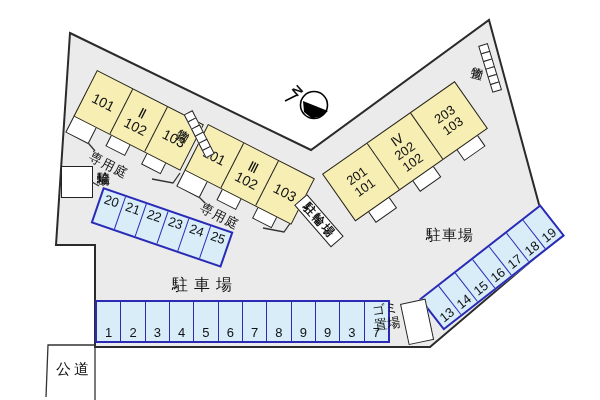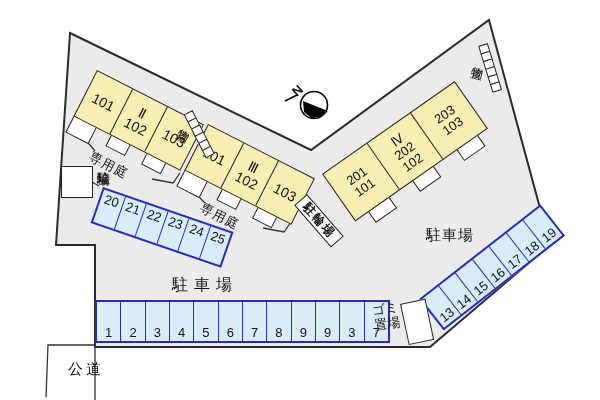--- a/index.html
+++ b/index.html
@@ -186,16 +186,16 @@
   <div class="abs" style="left:371px;top:303px;font-size:13px;line-height:15px;transform:rotate(-8deg);text-align:center;">
     <div>ゴミ</div>
     <div>置場</div>
   </div>
 
   <div class="abs lbl" style="left:94px;top:148px;font-size:13px;letter-spacing:1px;transform:rotate(27deg);">専用庭</div>
   <div class="abs lbl" style="left:205px;top:199px;font-size:13px;letter-spacing:1px;transform:rotate(27deg);">専用庭</div>
 
   <div class="abs lbl" style="left:172px;top:275px;font-size:16px;letter-spacing:6px;">駐車場</div>
   <div class="abs lbl" style="left:426px;top:226px;font-size:15px;letter-spacing:1px;">駐車場</div>
-  <div class="abs lbl" style="left:56px;top:360px;font-size:15px;letter-spacing:3px;margin-left:12px;">公道</div>
+  <div class="abs lbl" style="left:56px;top:360px;font-size:15px;letter-spacing:3px;">公道</div>
   <div class="abs lbl" style="left:289px;top:88px;font-size:13px;font-weight:bold;transform:rotate(-42deg);">N</div>
 
 </div>
 
 </body></html>

